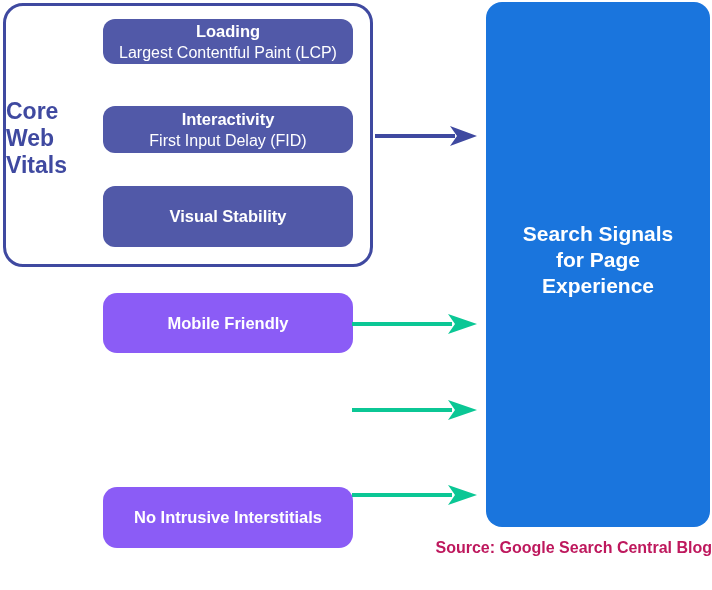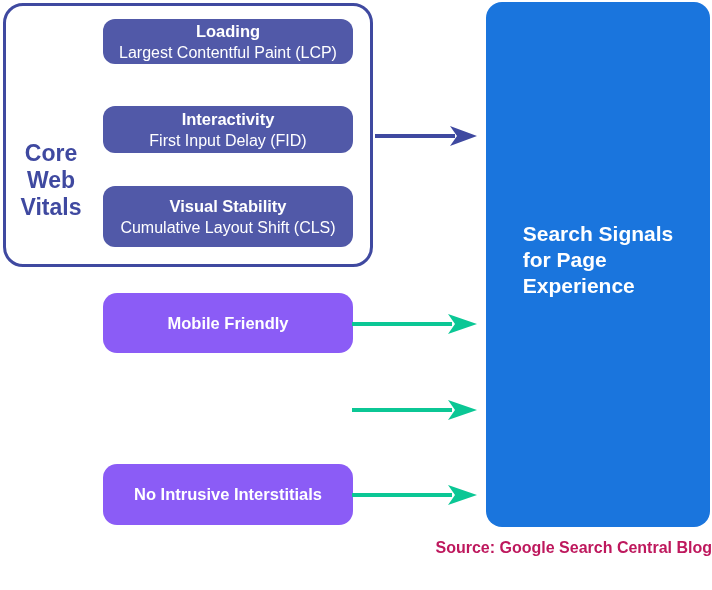--- a/index.html
+++ b/index.html
@@ -22,27 +22,25 @@
     width: 370px; height: 264px;
     border: 3px solid #3F49A0;
     border-radius: 20px;
     box-sizing: border-box;
     background: transparent;
   }
   .cwv-label {
     position: absolute;
     left: 6px; top: 98px;
     width: 90px;
-    text-align: center;
     color: #3F49A0;
     font-size: 23px;
     font-weight: bold;
     line-height: 27px;
     white-space: pre-line;
-    margin-top: 42px;
   }
   
   .pill {
     position: absolute;
     left: 103px;
     width: 250px;
     border-radius: 12px;
     display: flex;
     flex-direction: column;
     align-items: center;
@@ -61,31 +59,32 @@
   .pill .subtitle {
     font-weight: normal;
     font-size: 16px;
     line-height: 21px;
   }
   .pill-loading       { top: 19px;  height: 45px; }
   .pill-interactivity { top: 106px; height: 47px; }
   .pill-visual        { top: 186px; height: 61px; }
   .pill-mobile        { top: 293px; height: 60px; }
   .pill-https         { top: 378px; height: 63px; }
-  .pill-interstitials { top: 464px; height: 61px; }
+  .pill-interstitials { top: 487px; height: 61px; }
   
   .target-box {
     position: absolute;
     left: 486px; top: 2px;
     width: 224px; height: 525px;
     background: #1A75DD;
     border-radius: 16px;
     display: flex;
     align-items: center;
     justify-content: center;
+    text-align: center;
     padding-bottom: 10px;
     box-sizing: border-box;
   }
   .target-box .target-label {
     color: #ffffff;
     font-size: 21px;
     font-weight: bold;
     line-height: 26px;
     white-space: pre-line;
   }
@@ -126,21 +125,20 @@
     <div class="subtitle">Largest Contentful Paint (LCP)</div>
   </div>
 
   <div class="pill indigo pill-interactivity">
     <div class="title">Interactivity</div>
     <div class="subtitle">First Input Delay (FID)</div>
   </div>
 
   <div class="pill indigo pill-visual">
     <div class="title">Visual Stability</div>
-    <div class="subtitle">Cumulative Layout Shift (CLS)</div>
   </div>
 
   <div class="pill green pill-mobile">
     <div class="title">Mobile Friendly</div>
   </div>
 
 
   <div class="pill green pill-interstitials">
     <div class="title">No Intrusive Interstitials</div>
   </div>

